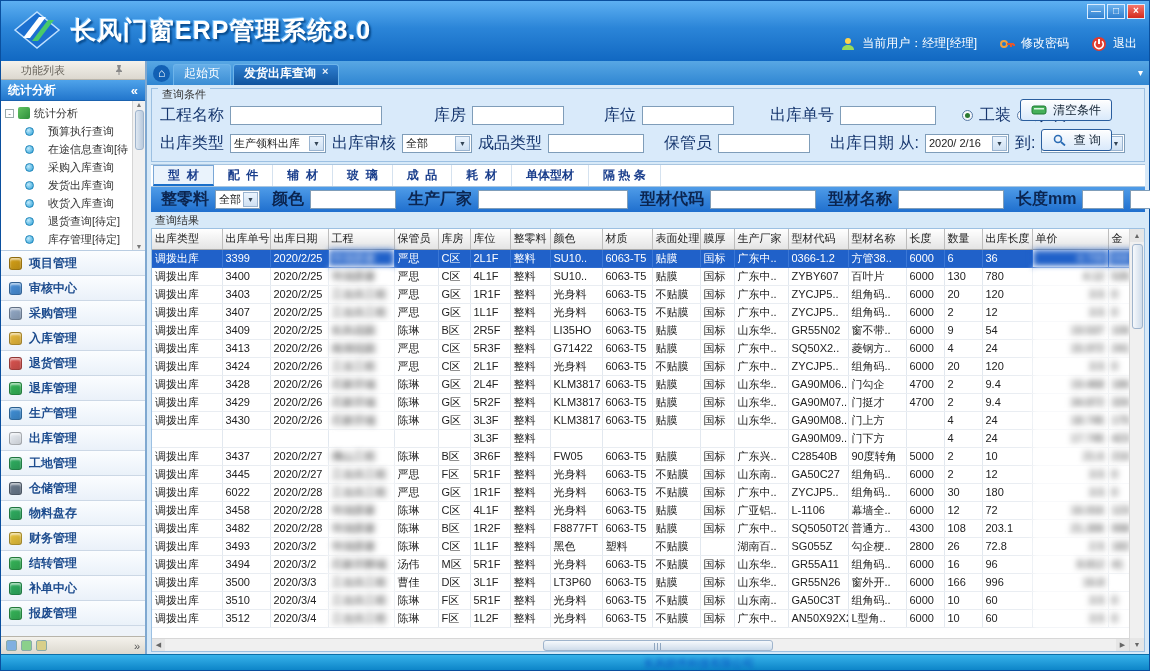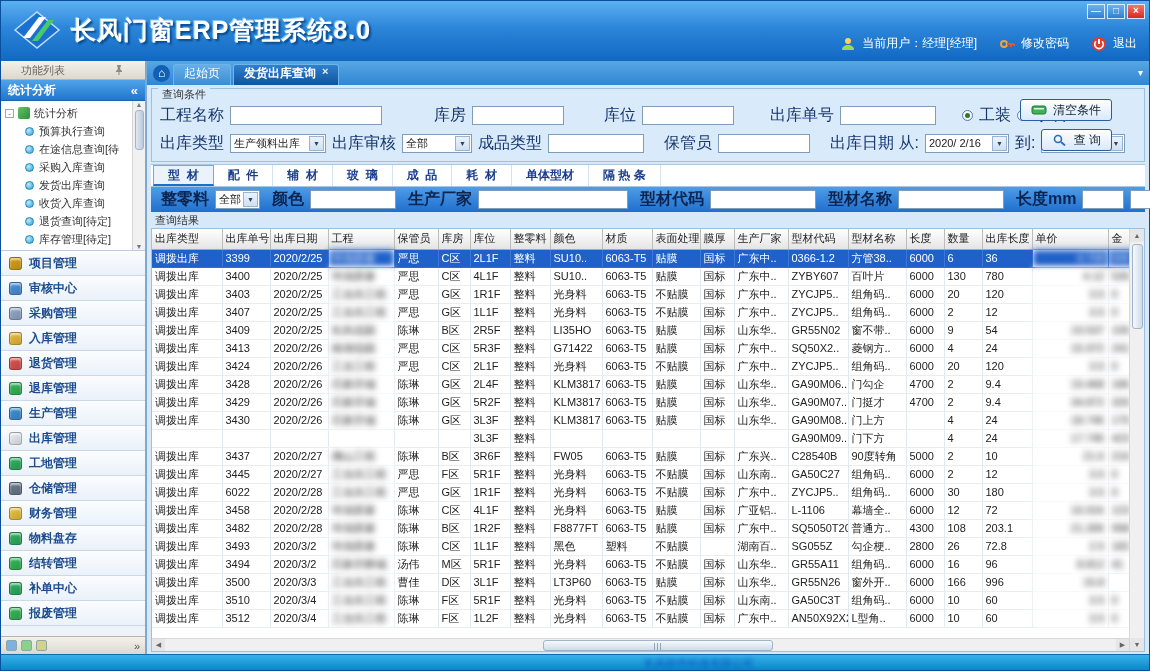--- a/index.html
+++ b/index.html
@@ -26,21 +26,21 @@
   
   .sidebar{width:146px;flex:0 0 auto;background:#eef3f9;border-right:2px solid #7fa8d0;display:flex;flex-direction:column;min-height:0;}
   .fn-bar{height:19px;background:linear-gradient(#f4f2ec,#dcd8cf);border-bottom:1px solid #b8b4aa;color:#6b675f;font-size:11px;display:flex;align-items:center;padding:0 20px;}
   .fn-bar .pin{margin-left:auto;width:12px;height:12px;}
   .group-hdr{height:21px;background:linear-gradient(#4fa3ea,#2276cc);color:#fff;font-weight:bold;display:flex;align-items:center;padding:0 7px;border-bottom:1px solid #1b62ae;}
   .group-hdr .collapse{margin-left:auto;cursor:pointer;font-size:13px;}
   .tree{background:#fff;height:150px;overflow:hidden;position:relative;border-bottom:1px solid #b9cde2;padding:3px 0 0 4px;}
   .tree-root{display:flex;align-items:center;gap:4px;height:18px;font-size:11px;color:#333;cursor:pointer;}
   .tree-root .minus{width:9px;height:9px;border:1px solid #9aa;font-size:8px;line-height:7px;text-align:center;color:#555;background:#fff;}
   .sprout{width:12px;height:12px;background:linear-gradient(135deg,#63c363,#2d8f3a);border-radius:2px;}
-  .tree-item{display:flex;align-items:center;gap:5px;height:18px;padding-left:20px;font-size:11px;color:#333;cursor:pointer;white-space:nowrap;}
+  .tree-item{display:flex;align-items:center;gap:14px;height:18px;padding-left:20px;font-size:11px;color:#333;cursor:pointer;white-space:nowrap;}
   .tree-dot{width:9px;height:9px;border-radius:50%;background:radial-gradient(circle at 35% 35%,#bfe9fb,#2aa0d8);border:1px solid #1f86ba;flex:0 0 auto;}
   .tree-scroll{position:absolute;right:0;top:0;bottom:0;width:13px;background:#f1f1f1;border-left:1px solid #d5d5d5;display:flex;flex-direction:column;align-items:center;font-size:7px;color:#777;}
   .tree-scroll .thumb{width:9px;height:40px;background:linear-gradient(90deg,#dfe8f2,#b9cadd);border:1px solid #9fb4cc;border-radius:3px;margin-top:2px;}
   .menu{flex:1;overflow:hidden;display:flex;flex-direction:column;}
   .menu-item{height:25px;flex:0 0 auto;display:flex;align-items:center;gap:7px;padding:0 8px;border-bottom:1px solid #ccd8e6;background:linear-gradient(#fbfdff,#eaf1f9);font-weight:bold;color:#1d4c8e;cursor:pointer;}
   .menu-icon{width:13px;height:13px;border-radius:3px;border:1px solid rgba(0,0,0,.25);box-shadow:inset 0 2px 2px rgba(255,255,255,.6);flex:0 0 auto;}
   .side-toolbar{height:18px;flex:0 0 auto;background:linear-gradient(#f4f2ec,#dcd8cf);border-top:1px solid #b8b4aa;display:flex;align-items:center;gap:4px;padding:0 5px;}
   .mini-ic{width:11px;height:11px;border-radius:2px;border:1px solid #8aa;}
   .side-toolbar .more{margin-left:auto;color:#555;font-size:11px;cursor:pointer;}
 
@@ -235,26 +235,26 @@
           </div>
           <div class="menu-item">
             <span class="menu-icon" style="background: linear-gradient(145deg, rgb(47, 174, 96), rgba(0, 0, 0, 0.15)) rgb(47, 174, 96);"></span>
             <span>工地管理</span>
           </div>
           <div class="menu-item">
             <span class="menu-icon" style="background: linear-gradient(145deg, rgb(107, 122, 141), rgba(0, 0, 0, 0.15)) rgb(107, 122, 141);"></span>
             <span>仓储管理</span>
           </div>
           <div class="menu-item">
+            <span class="menu-icon" style="background: linear-gradient(145deg, rgb(47, 174, 96), rgba(0, 0, 0, 0.15)) rgb(47, 174, 96);"></span>
+            <span>物料盘存</span>
+          </div>
+          <div class="menu-item">
             <span class="menu-icon" style="background: linear-gradient(145deg, rgb(232, 194, 60), rgba(0, 0, 0, 0.15)) rgb(232, 194, 60);"></span>
             <span>财务管理</span>
-          </div>
-          <div class="menu-item">
-            <span class="menu-icon" style="background: linear-gradient(145deg, rgb(47, 174, 96), rgba(0, 0, 0, 0.15)) rgb(47, 174, 96);"></span>
-            <span>物料盘存</span>
           </div>
           <div class="menu-item">
             <span class="menu-icon" style="background: linear-gradient(145deg, rgb(53, 181, 88), rgba(0, 0, 0, 0.15)) rgb(53, 181, 88);"></span>
             <span>结转管理</span>
           </div>
           <div class="menu-item">
             <span class="menu-icon" style="background: linear-gradient(145deg, rgb(47, 174, 96), rgba(0, 0, 0, 0.15)) rgb(47, 174, 96);"></span>
             <span>补单中心</span>
           </div>
           <div class="menu-item">

